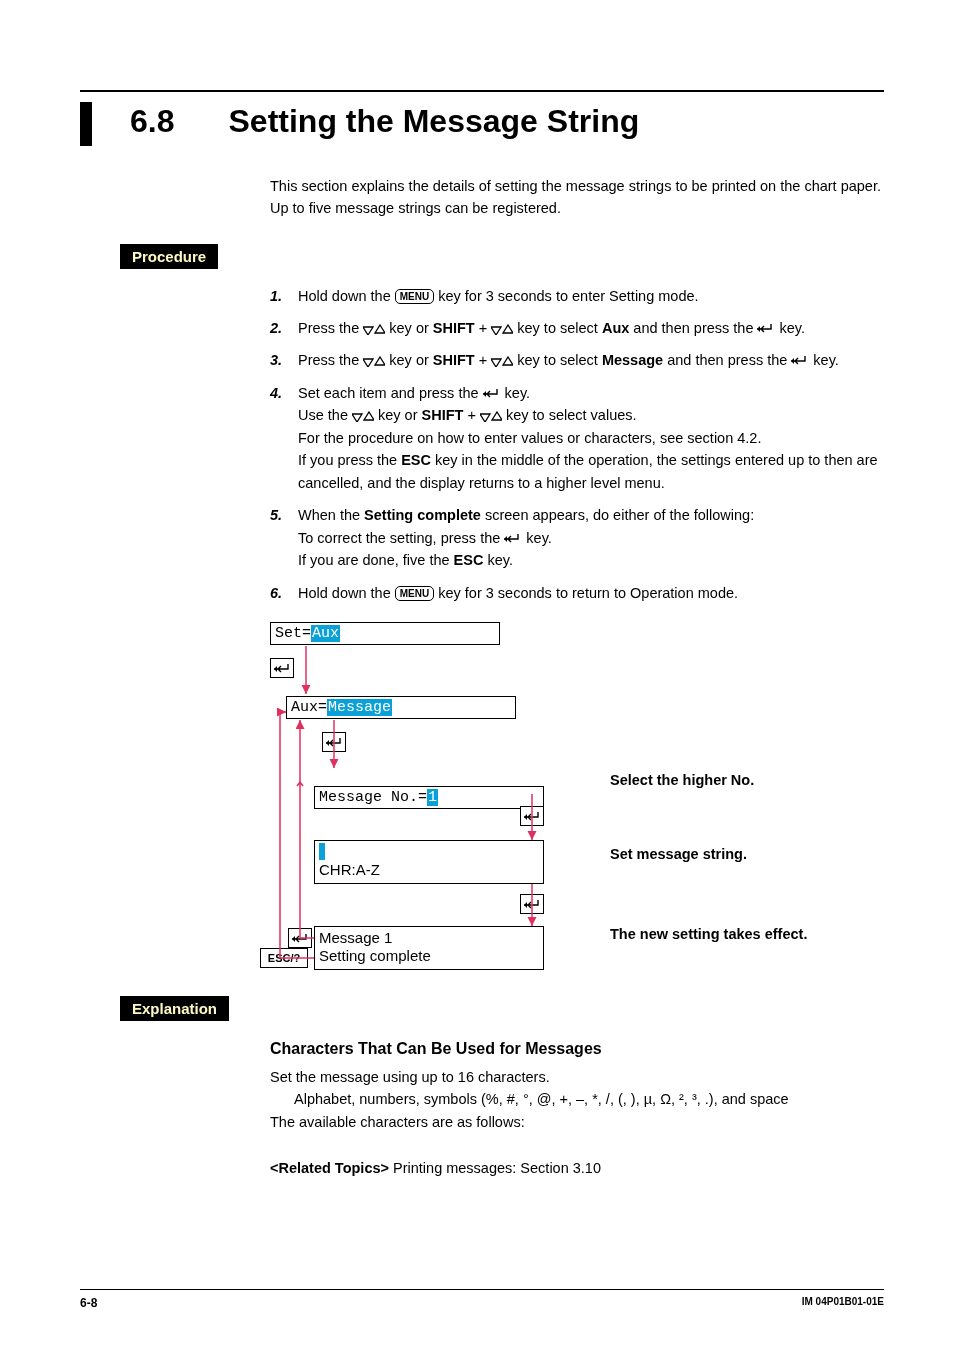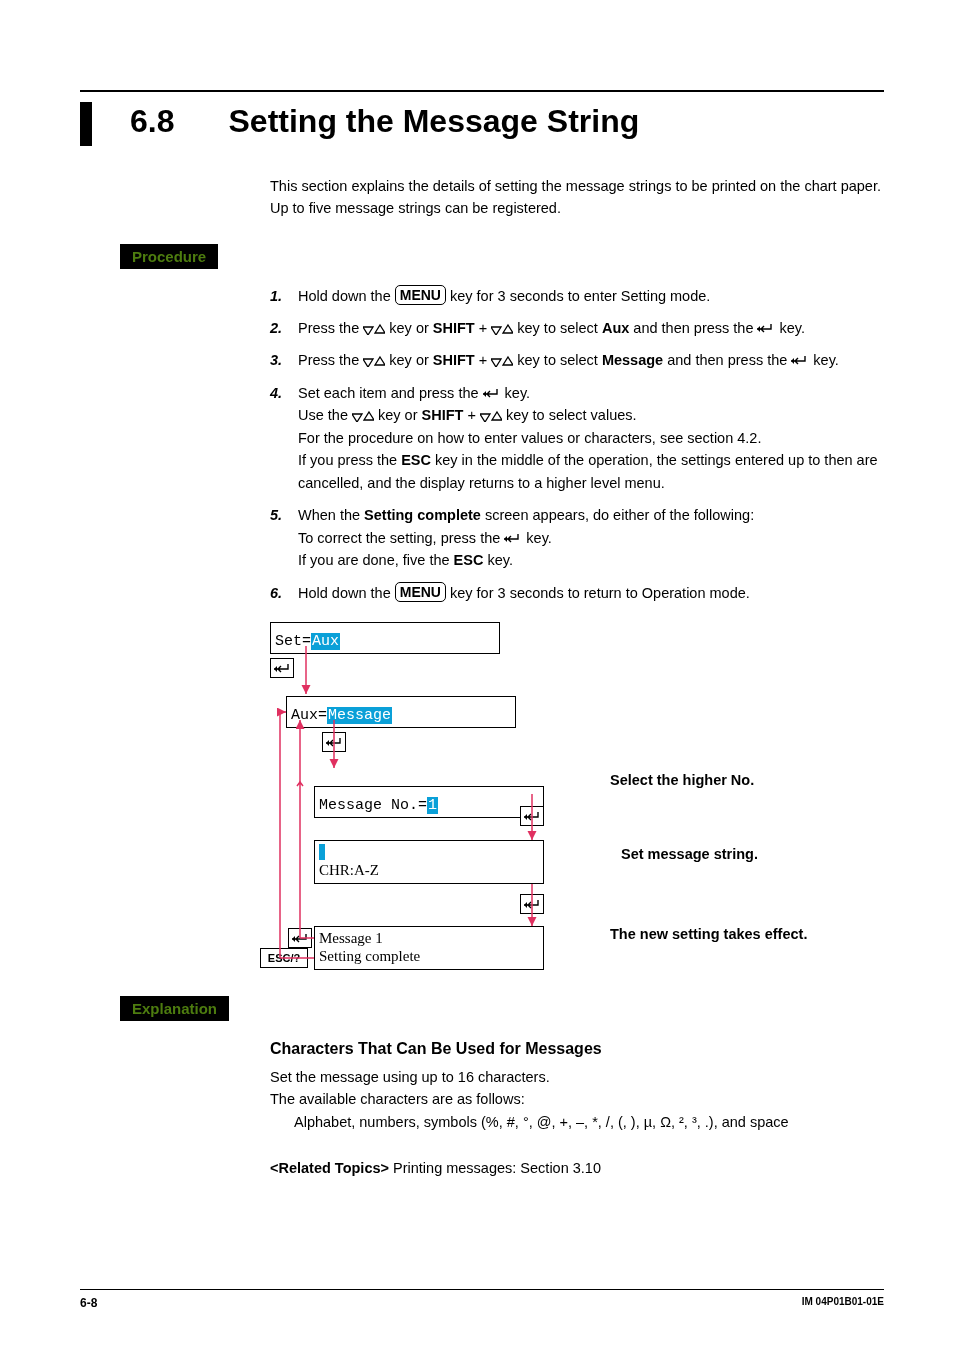--- a/index.html
+++ b/index.html
@@ -15,21 +15,21 @@
   .title-rule { border-top: 2px solid #000; margin-bottom: 10px; }
   .title-row { display: flex; align-items: flex-start; gap: 20px; }
   .title-bar {
     width: 12px; height: 44px; background: #000; margin-right: 18px;
   }
   .sec-num { font-size: 32px; font-weight: bold; margin-right: 34px; line-height: 1.2; }
   .sec-title { font-size: 32px; font-weight: bold; line-height: 1.2; }
   .content-block { margin-left: 190px; margin-top: 30px; font-size: 14.5px; line-height: 1.5; }
   .sub-label {
     display: inline-block;
-    background: #000; color: #4d7c0f;
+    background: #000; color: #fef9c3;
     font-weight: bold; font-size: 15px;
     padding: 4px 12px;
     margin-left: 40px;
     margin-top: 24px;
   }
   ol.steps {
     list-style: none;
     margin-left: 190px;
     margin-top: 16px;
     font-size: 14.5px;
@@ -39,21 +39,21 @@
     display: flex;
     margin-bottom: 10px;
   }
   .step-num { font-style: italic; font-weight: bold; width: 28px; flex-shrink: 0; }
   .step-body { flex: 1; }
   .key-menu {
     display: inline-block;
     border: 1.5px solid #000;
     border-radius: 5px;
     padding: 0 4px;
-    font-size: 14px;
+    font-size: 10px;
     font-weight: bold;
     line-height: 1.3;
     vertical-align: 1px;
   }
   .enter-glyph {
     display: inline-flex; align-items: center; vertical-align: -2px;
   }
   .enter-glyph svg { width: 18px; height: 12px; }
   .updown-glyph {
     display: inline-flex; align-items: center; vertical-align: -2px;
@@ -64,33 +64,33 @@
   
   .diagram {
     margin-left: 190px;
     margin-top: 18px;
     position: relative;
     width: 630px;
     height: 350px;
   }
   .lcd {
     position: absolute;
-    width: 230px; height: 32px;
+    width: 230px; height: 23px;
     border: 1px solid #000;
     font-family: "Courier New", monospace;
     font-size: 15px;
-    padding: 10px 4px;
+    padding: 2px 4px;
     background: #fff;
     white-space: pre;
   }
   .lcd2 {
     position: absolute;
     width: 230px; height: 44px;
     border: 1px solid #000;
-    font-family: Liberation Serif, serif;
+    font-family: Liberation Sans, sans-serif;
     font-size: 15px;
     padding: 2px 4px;
     background: #fff;
     line-height: 1.2;
     white-space: pre;
   }
   .hl { background: #0aa0d8; color: #fff; padding: 0 1px; }
   .caption {
     position: absolute;
     font-weight: bold; font-size: 14.5px;
@@ -273,21 +273,21 @@
       <svg>
         <use href="#enter-arrow"></use>
       </svg>
     </div>
   <svg class="connector" style="left:262px; top:172px;" width="2" height="50">
       <line x1="0" y1="0" x2="0" y2="46" stroke="#e03060" stroke-width="1.5" marker-end="url(#ah)"></line>
     </svg>
 
   <div class="lcd2" style="left:44px; top:218px;"><span></span><span class="hl">&nbsp;</span>
 <span>CHR:A-Z</span></div>
-  <div class="caption" style="left:351px; top:224px;">Set message string.</div>
+  <div class="caption" style="left:340px; top:224px;">Set message string.</div>
   <div class="enter-box" style="left:250px; top:272px;">
       <svg>
         <use href="#enter-arrow"></use>
       </svg>
     </div>
   <svg class="connector" style="left:262px; top:262px;" width="2" height="44">
       <line x1="0" y1="0" x2="0" y2="42" stroke="#e03060" stroke-width="1.5" marker-end="url(#ah)"></line>
     </svg>
 
   <div class="lcd2" style="left:44px; top:304px;"><span>Message 1</span>
@@ -309,22 +309,22 @@
     <path d="M0 238 L0 -8 M34 238 L0 238" fill="none" stroke="#e03060" stroke-width="1.5"></path>
     <path d="M0 -8 L6 -8" stroke="#e03060" stroke-width="1.5" marker-end="url(#ah)"></path>
   </svg>
 </div>
 
 <div class="sub-label">Explanation</div>
 
 <div class="expl-block">
   <div class="expl-heading">Characters That Can Be Used for Messages</div>
   <div>Set the message using up to 16 characters.</div>
+  <div style="margin-left:24px;">Alphabet, numbers, symbols (%, #, °, @, +, –, *, /, (, ), µ, Ω, ², ³, .), and space</div>
   <div>The available characters are as follows:</div>
-  <div style="margin-left:24px;">Alphabet, numbers, symbols (%, #, °, @, +, –, *, /, (, ), µ, Ω, ², ³, .), and space</div>
   <div style="margin-top:24px;">
     <b>&lt;Related Topics&gt;</b><span>  Printing messages: Section 3.10</span>
   </div>
 </div>
 
 <div class="footer">
   <span class="pn">6-8</span>
   <span class="doc">IM 04P01B01-01E</span>
 </div>
 

